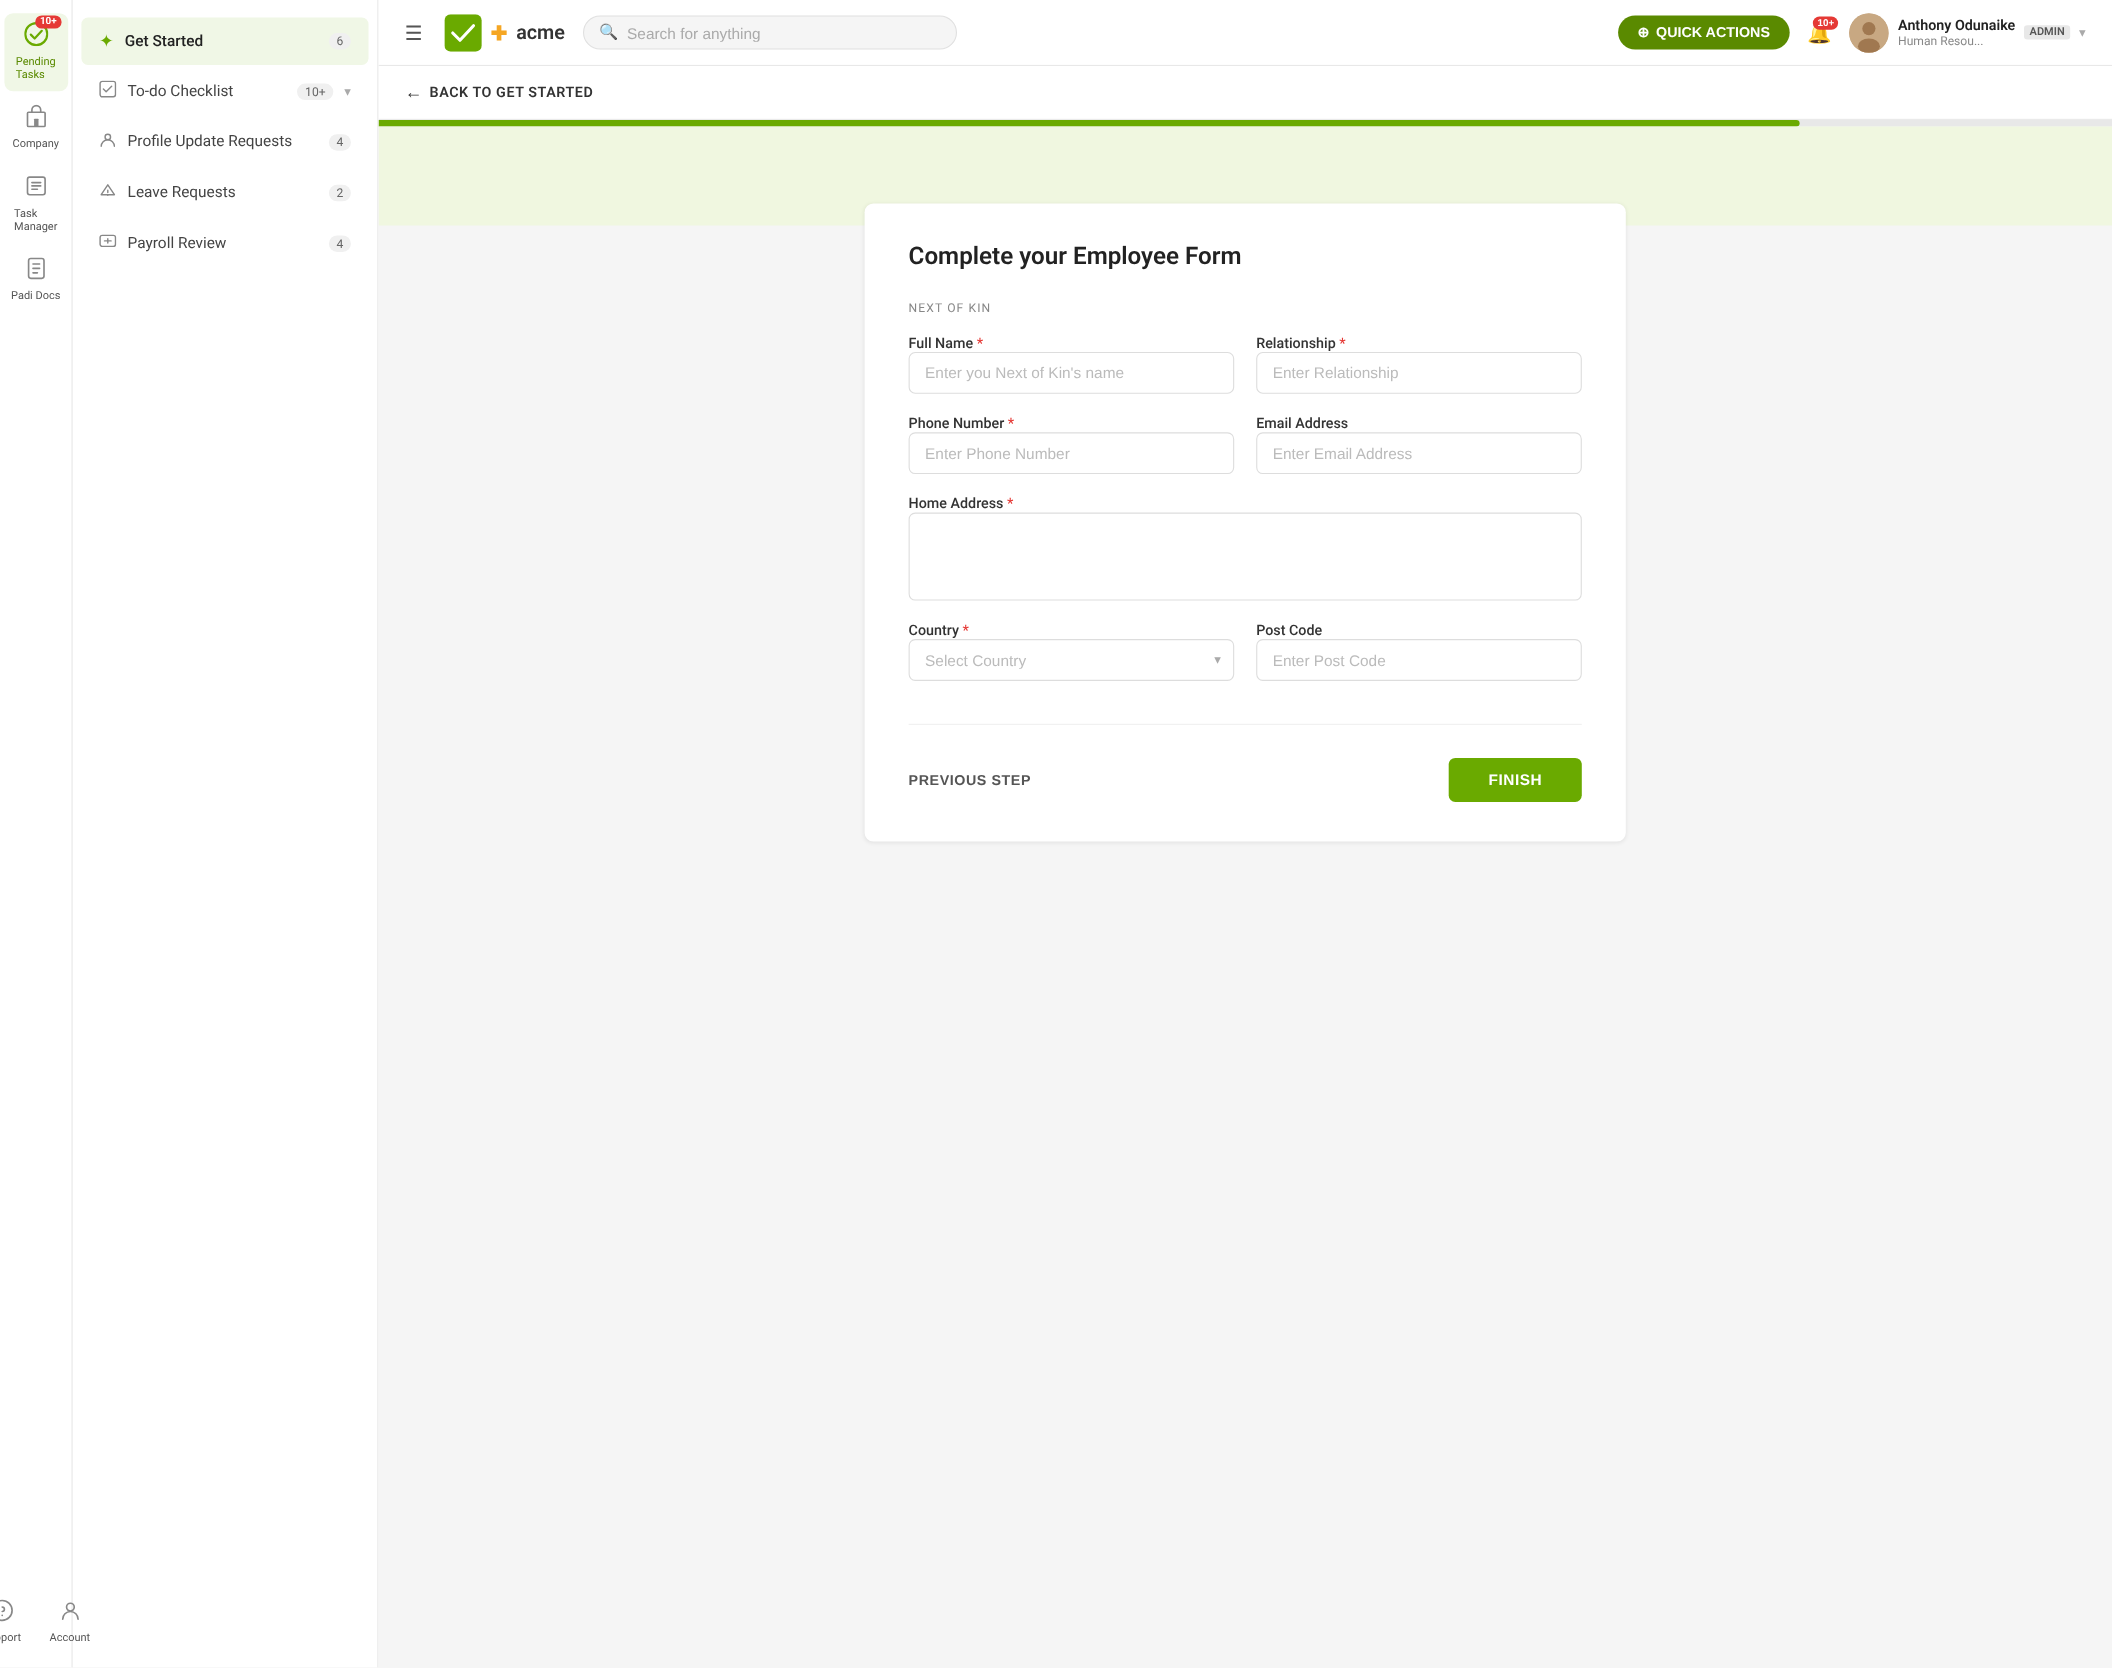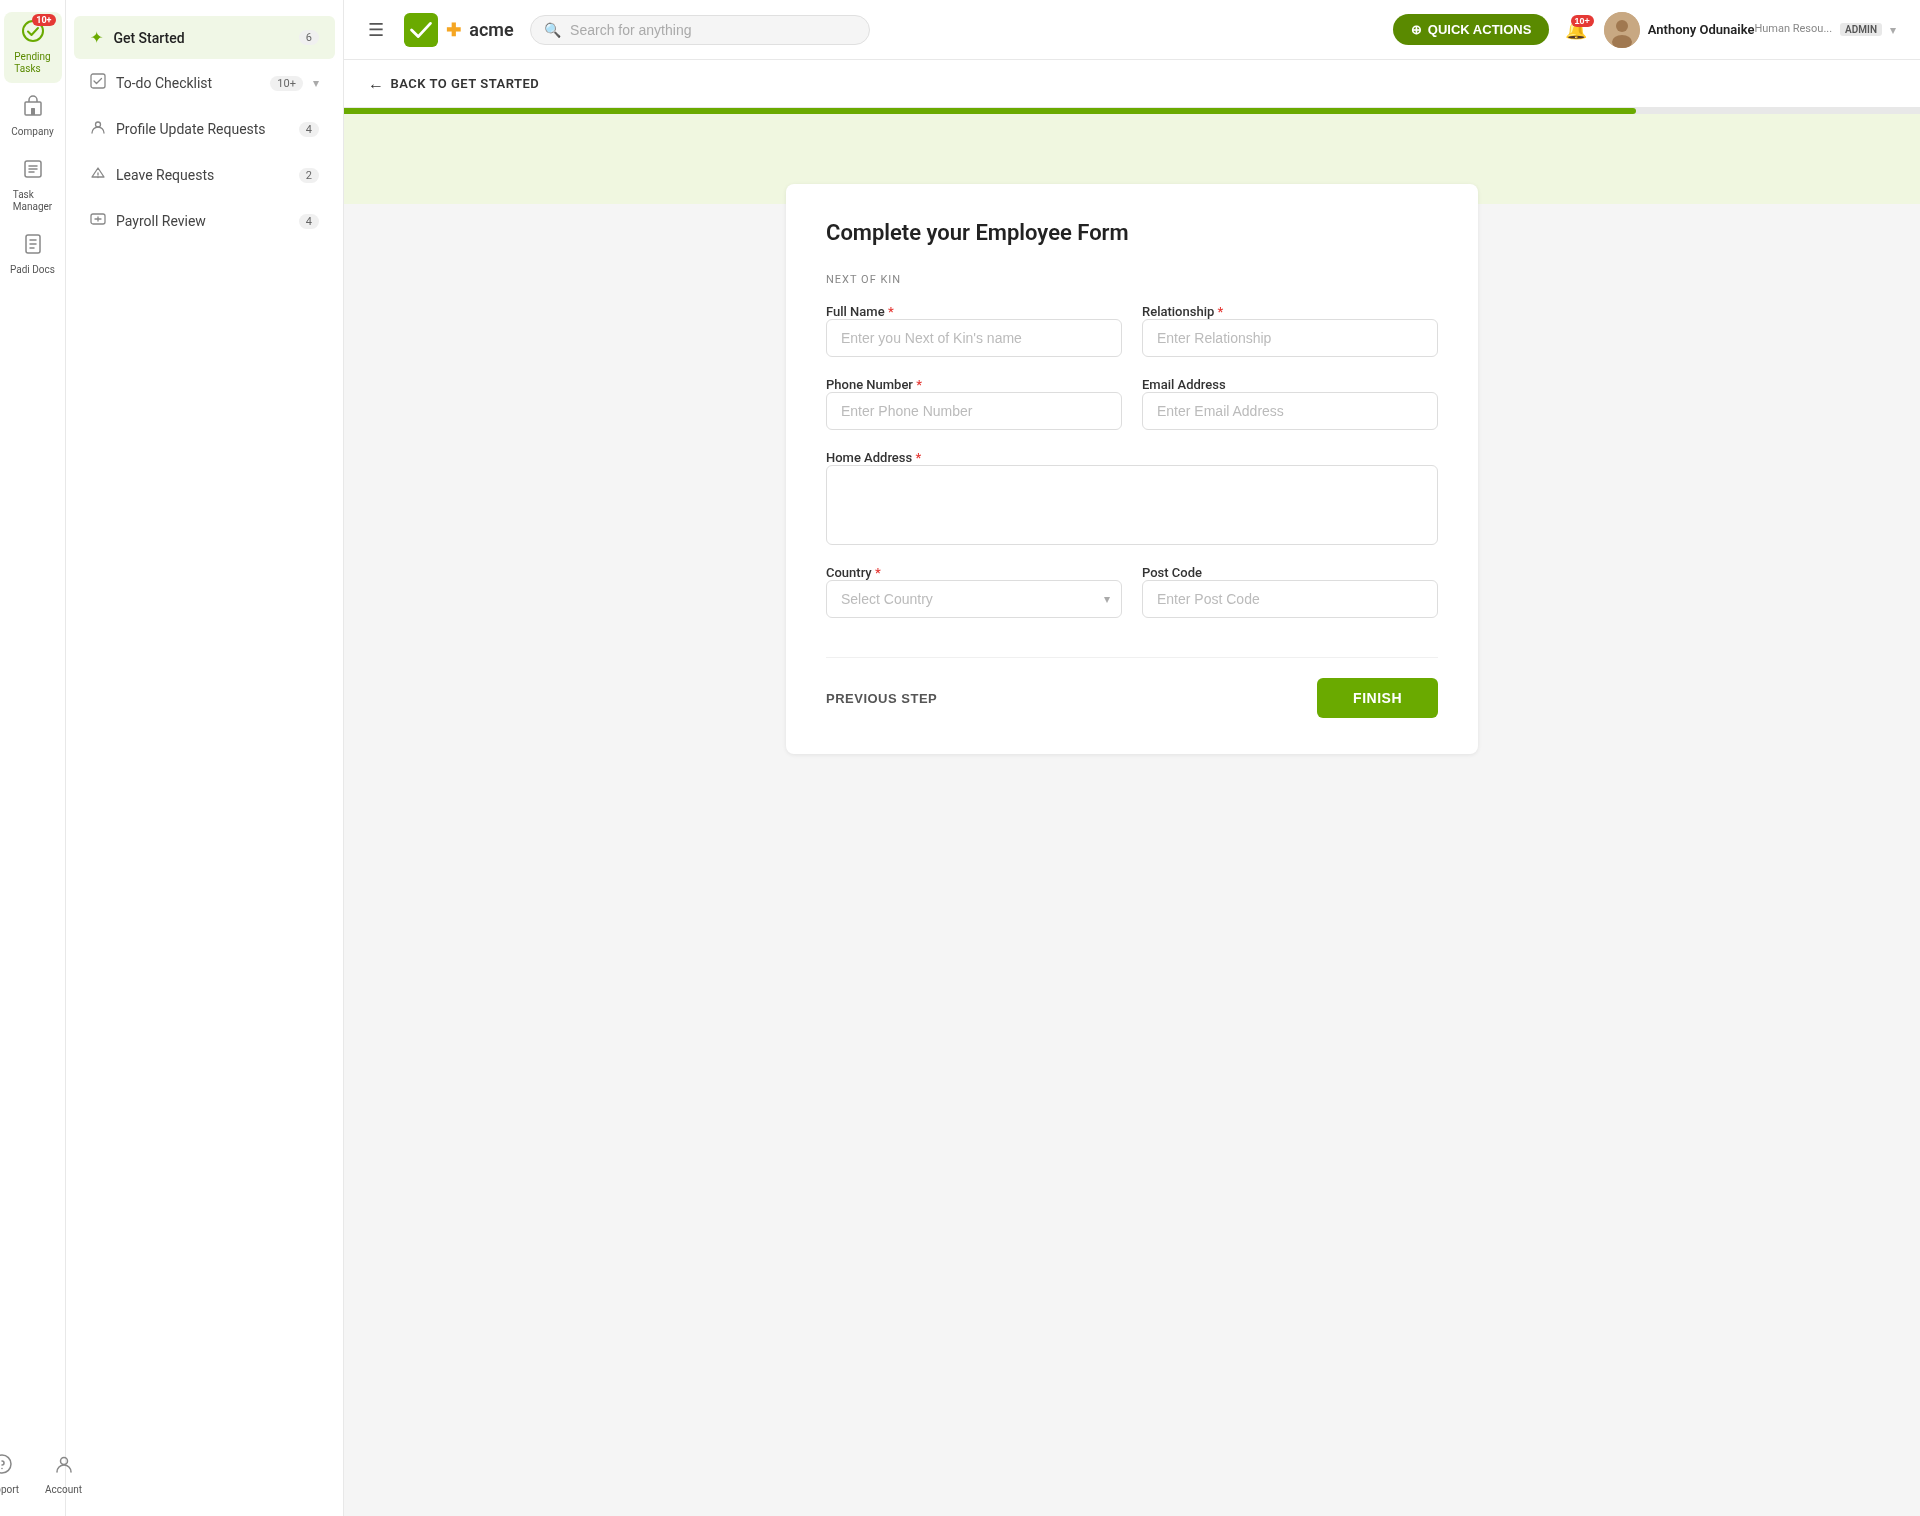--- a/index.html
+++ b/index.html
@@ -184,21 +184,21 @@
       height: 36px;
       border-radius: 50%;
       background: #c8a882;
       display: flex;
       align-items: center;
       justify-content: center;
       font-size: 14px;
       color: #fff;
       overflow: hidden;
     }
-    .user-details { display: flex; }
+    .user-details { display: flex; flex-direction: column; }
     .user-name { font-size: 13px; font-weight: 600; color: #222; }
     .user-role { font-size: 11px; color: #888; }
     .admin-badge {
       background: #e8e8e8;
       color: #555;
       font-size: 10px;
       border-radius: 3px;
       padding: 1px 5px;
       font-weight: 600;
     }
@@ -342,21 +342,21 @@
       transform: translateY(-50%);
       color: #aaa;
       font-size: 12px;
       pointer-events: none;
     }
     .form-footer {
       display: flex;
       align-items: center;
       justify-content: space-between;
       margin-top: 39px;
-      padding-top: 20px;
+      padding-top: 30px;
       border-top: 1px solid #f0f0f0;
     }
     .prev-step-btn {
       background: transparent;
       border: none;
       font-size: 13px;
       font-weight: 700;
       color: #555;
       text-transform: uppercase;
       letter-spacing: 0.5px;

